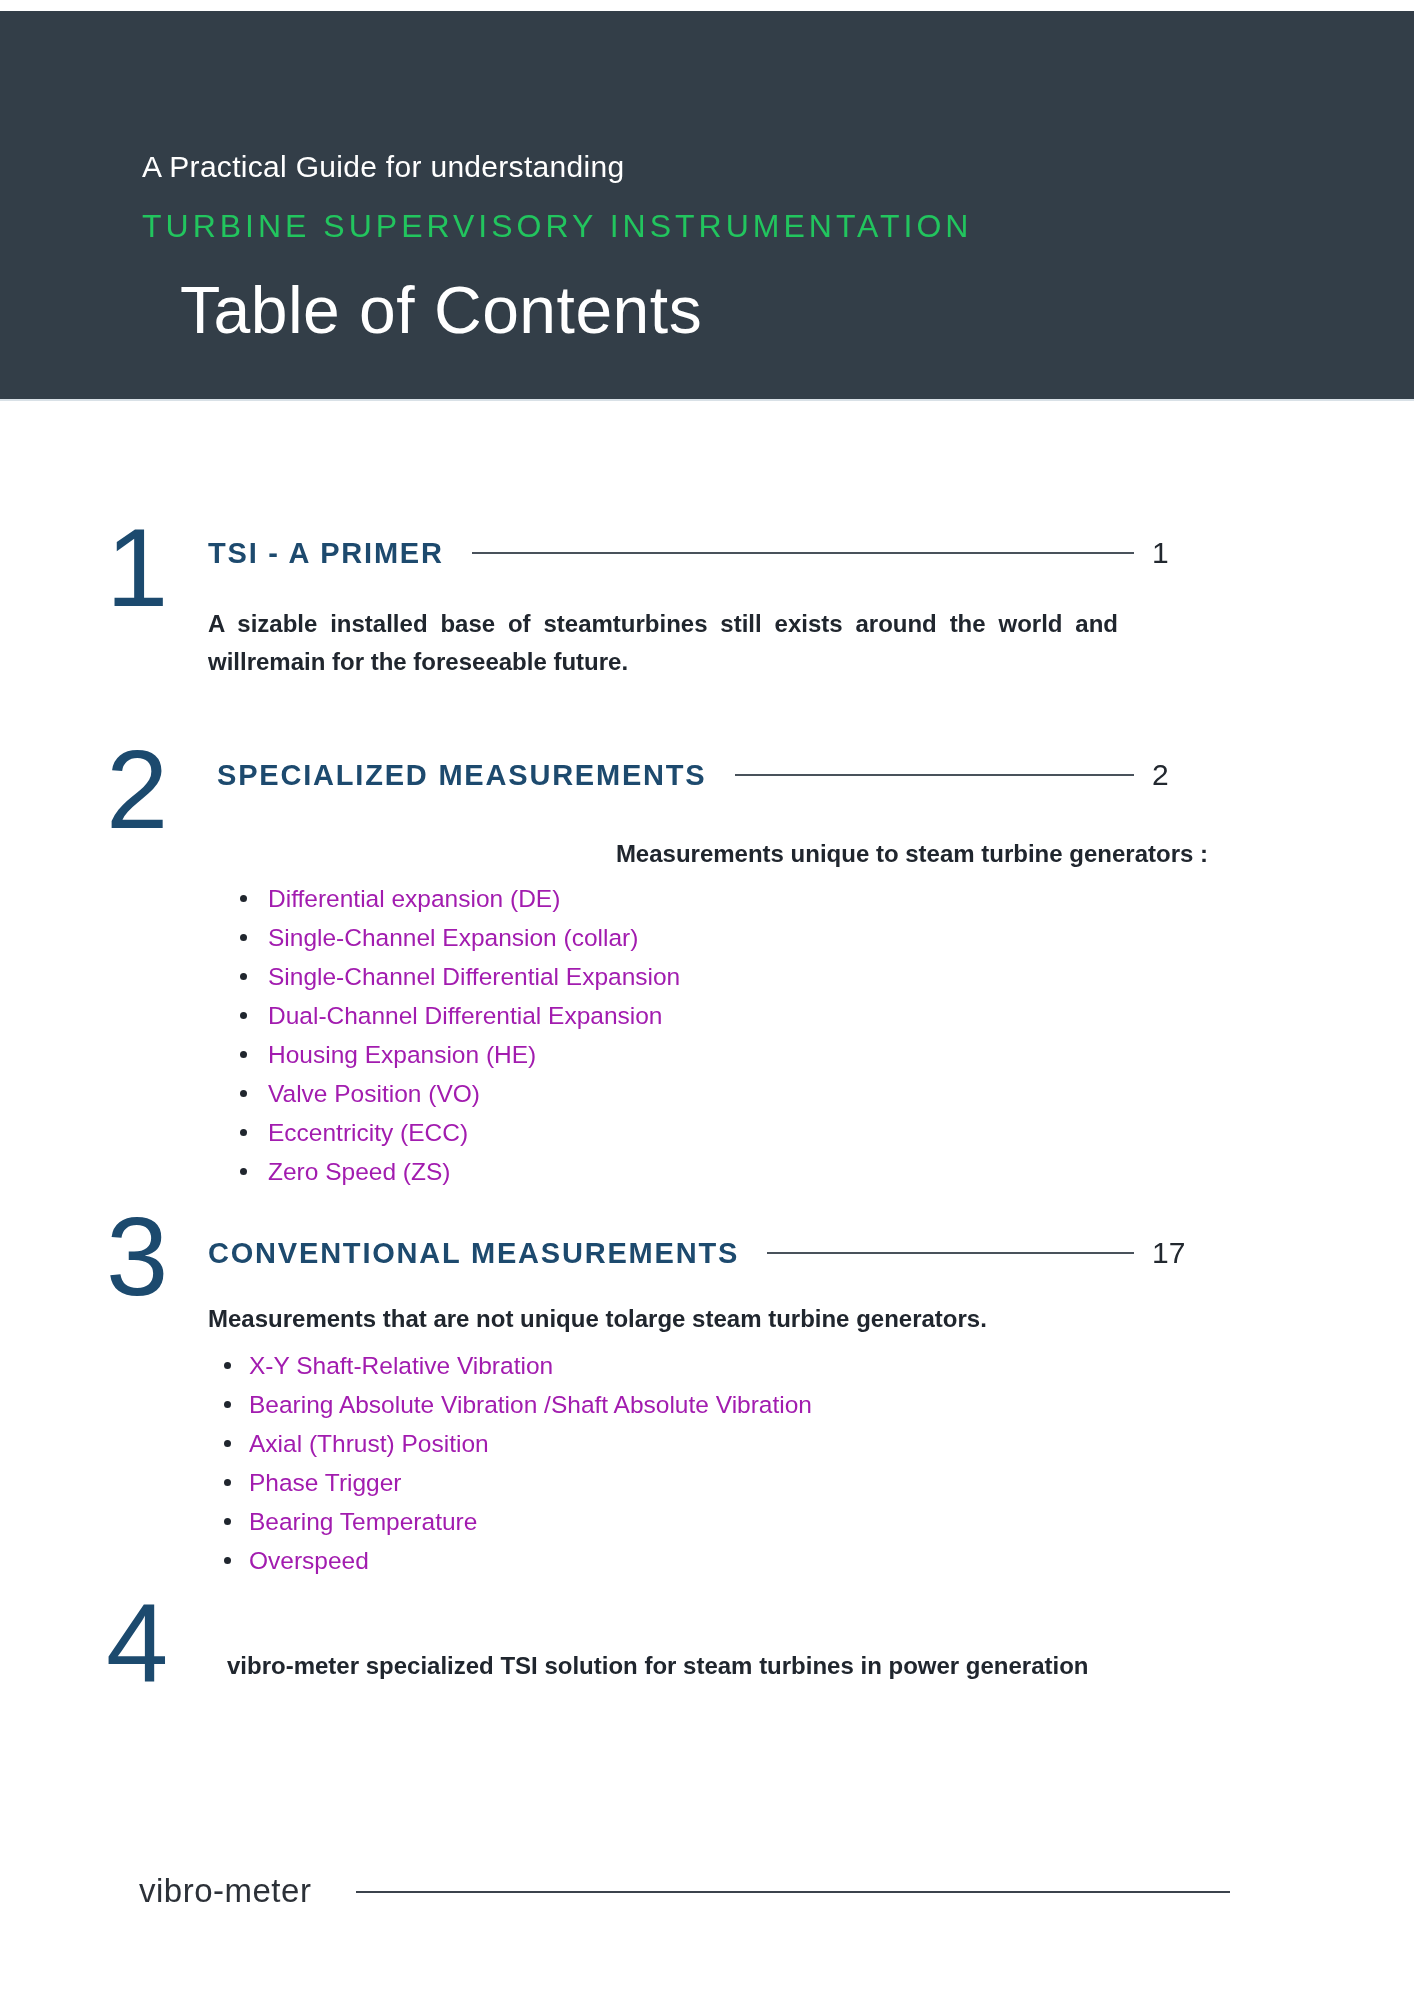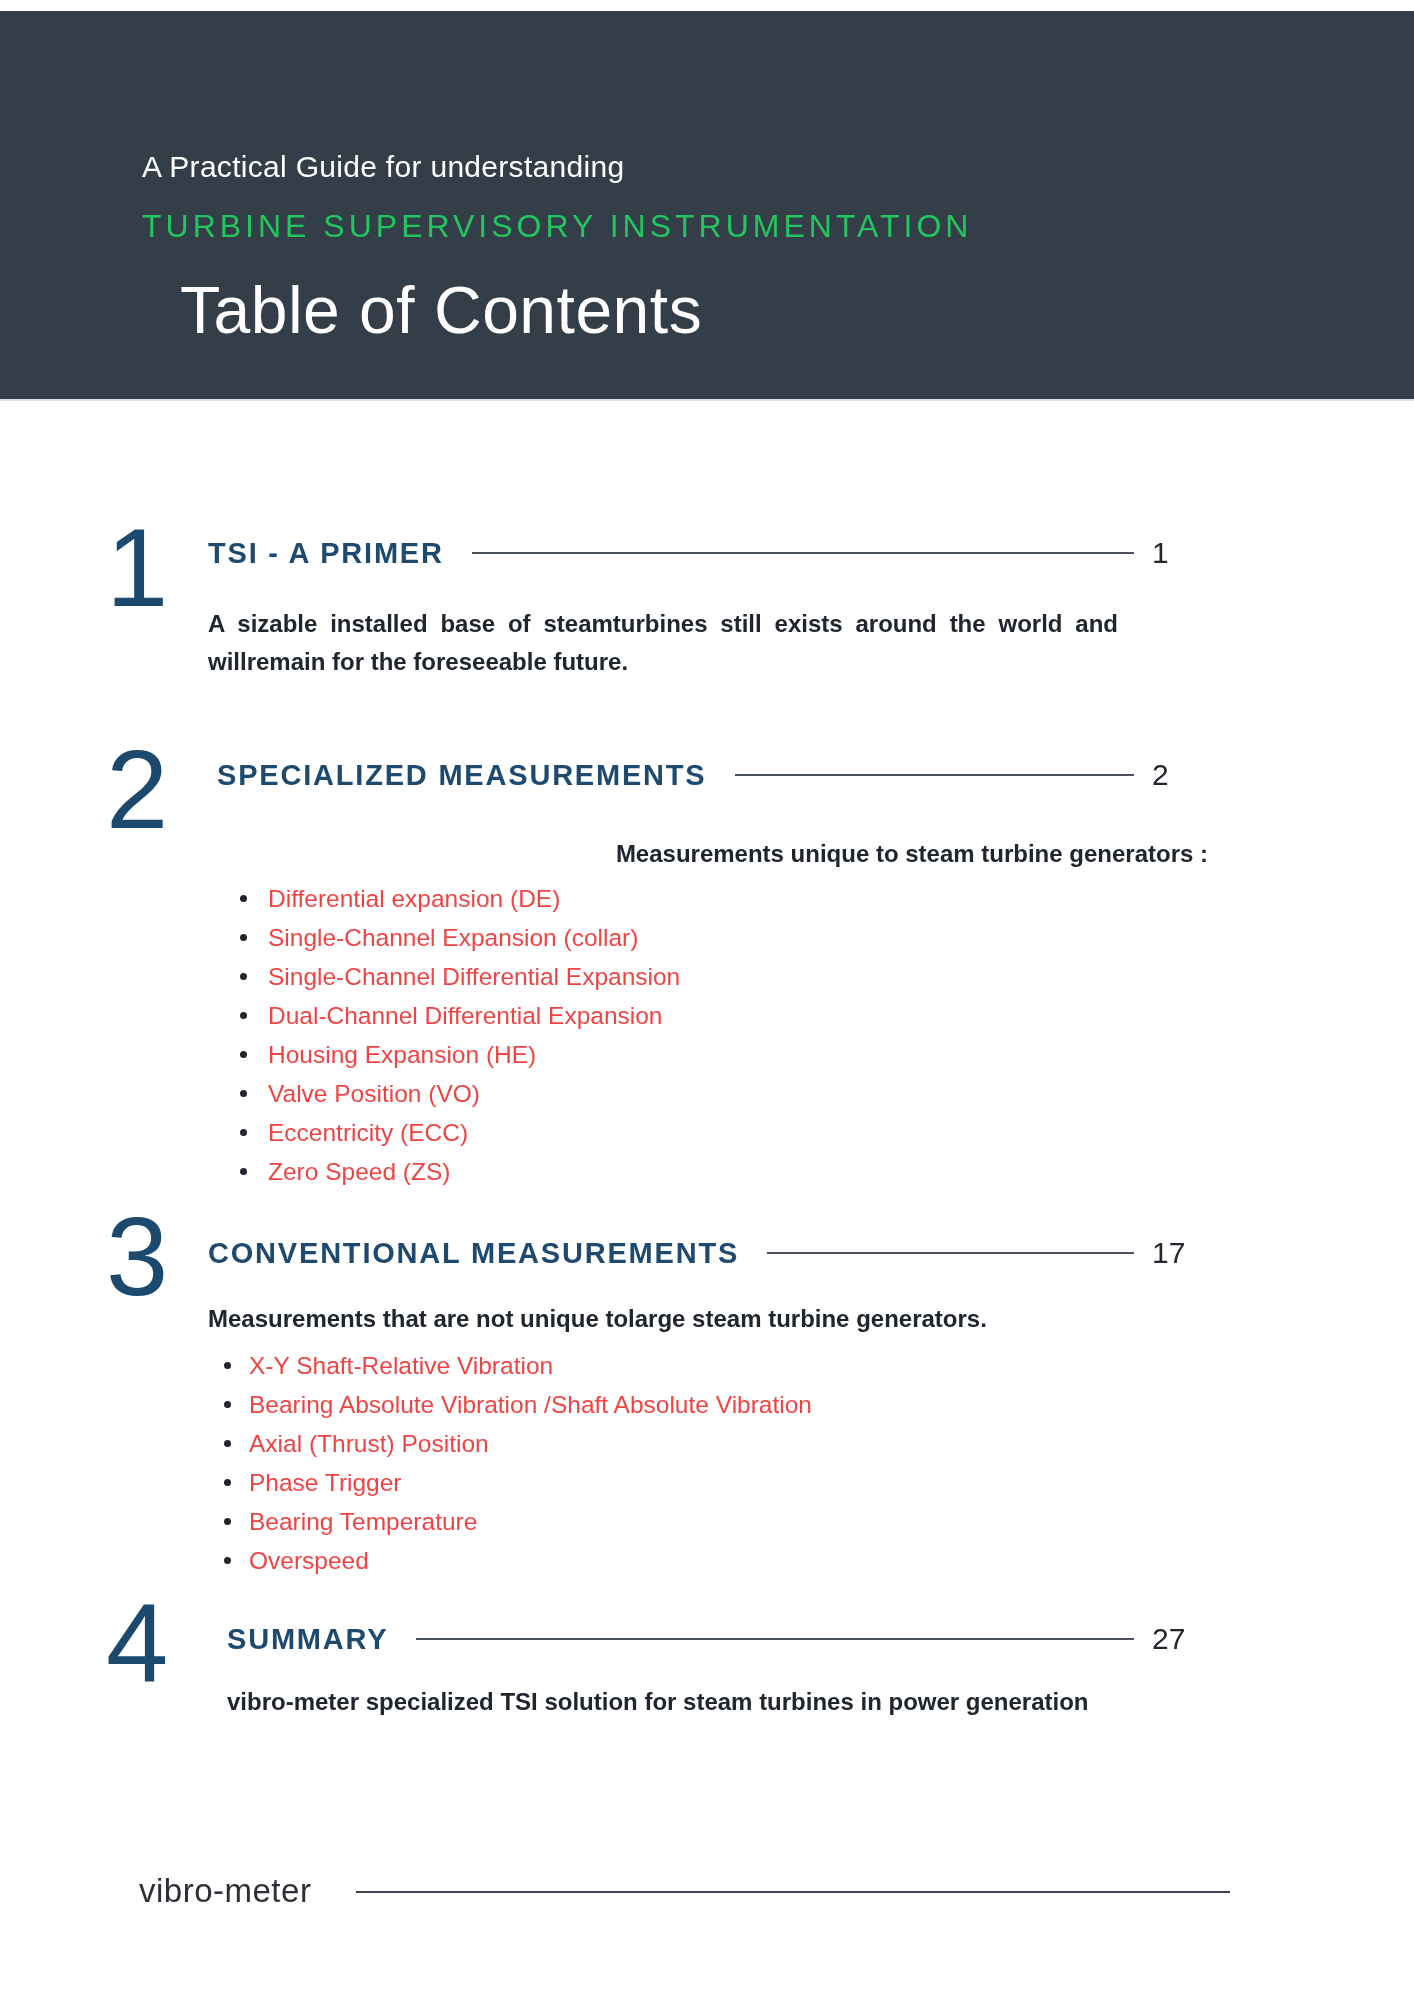--- a/index.html
+++ b/index.html
@@ -72,21 +72,21 @@
   .sec-2 .sec-desc{margin-top:42px;text-align:right;}
   .sec-3 .sec-desc{margin-top:29px;}
   .sec-4 .sec-desc{margin-top:26px;width:893px;text-align:justify;}
 
   .sec-items{
     list-style:none;margin:6px 0 0 0;padding:0;
   }
   .sec-3 .sec-items{margin-top:8px;}
   .sec-items li{
     display:flex;align-items:center;height:39px;
-    font-size:24.5px;font-weight:400;color:#ef4444;
+    font-size:24.5px;font-weight:400;color:#a21caf;
     padding-left:23px;
   }
   .sec-3 .sec-items li{padding-left:16px;}
   .sec-items li::before{
     content:"";flex:none;width:7px;height:7px;border-radius:50%;
     background:#20262e;margin-right:21px;
   }
   .sec-3 .sec-items li::before{margin-right:18px;}
 
   
@@ -160,25 +160,20 @@
             <li>Axial (Thrust) Position</li>
             <li>Phase Trigger</li>
             <li>Bearing Temperature</li>
             <li>Overspeed</li>
           </ul>
       </div>
     </div>
       <div class="sec sec-4">
       <div class="sec-num">4</div>
       <div class="sec-body">
-        <div class="head-row">
-          <span class="sec-heading">SUMMARY</span>
-          <span class="head-rule"></span>
-          <span class="sec-page">27</span>
-        </div>
         <div class="sec-desc">vibro-meter specialized TSI solution for steam turbines in power generation</div>
 
       </div>
     </div>
     </div>
 
   <div class="footer-logo">vibro-meter</div>
   <div class="footer-rule"></div>
 
 </div>

